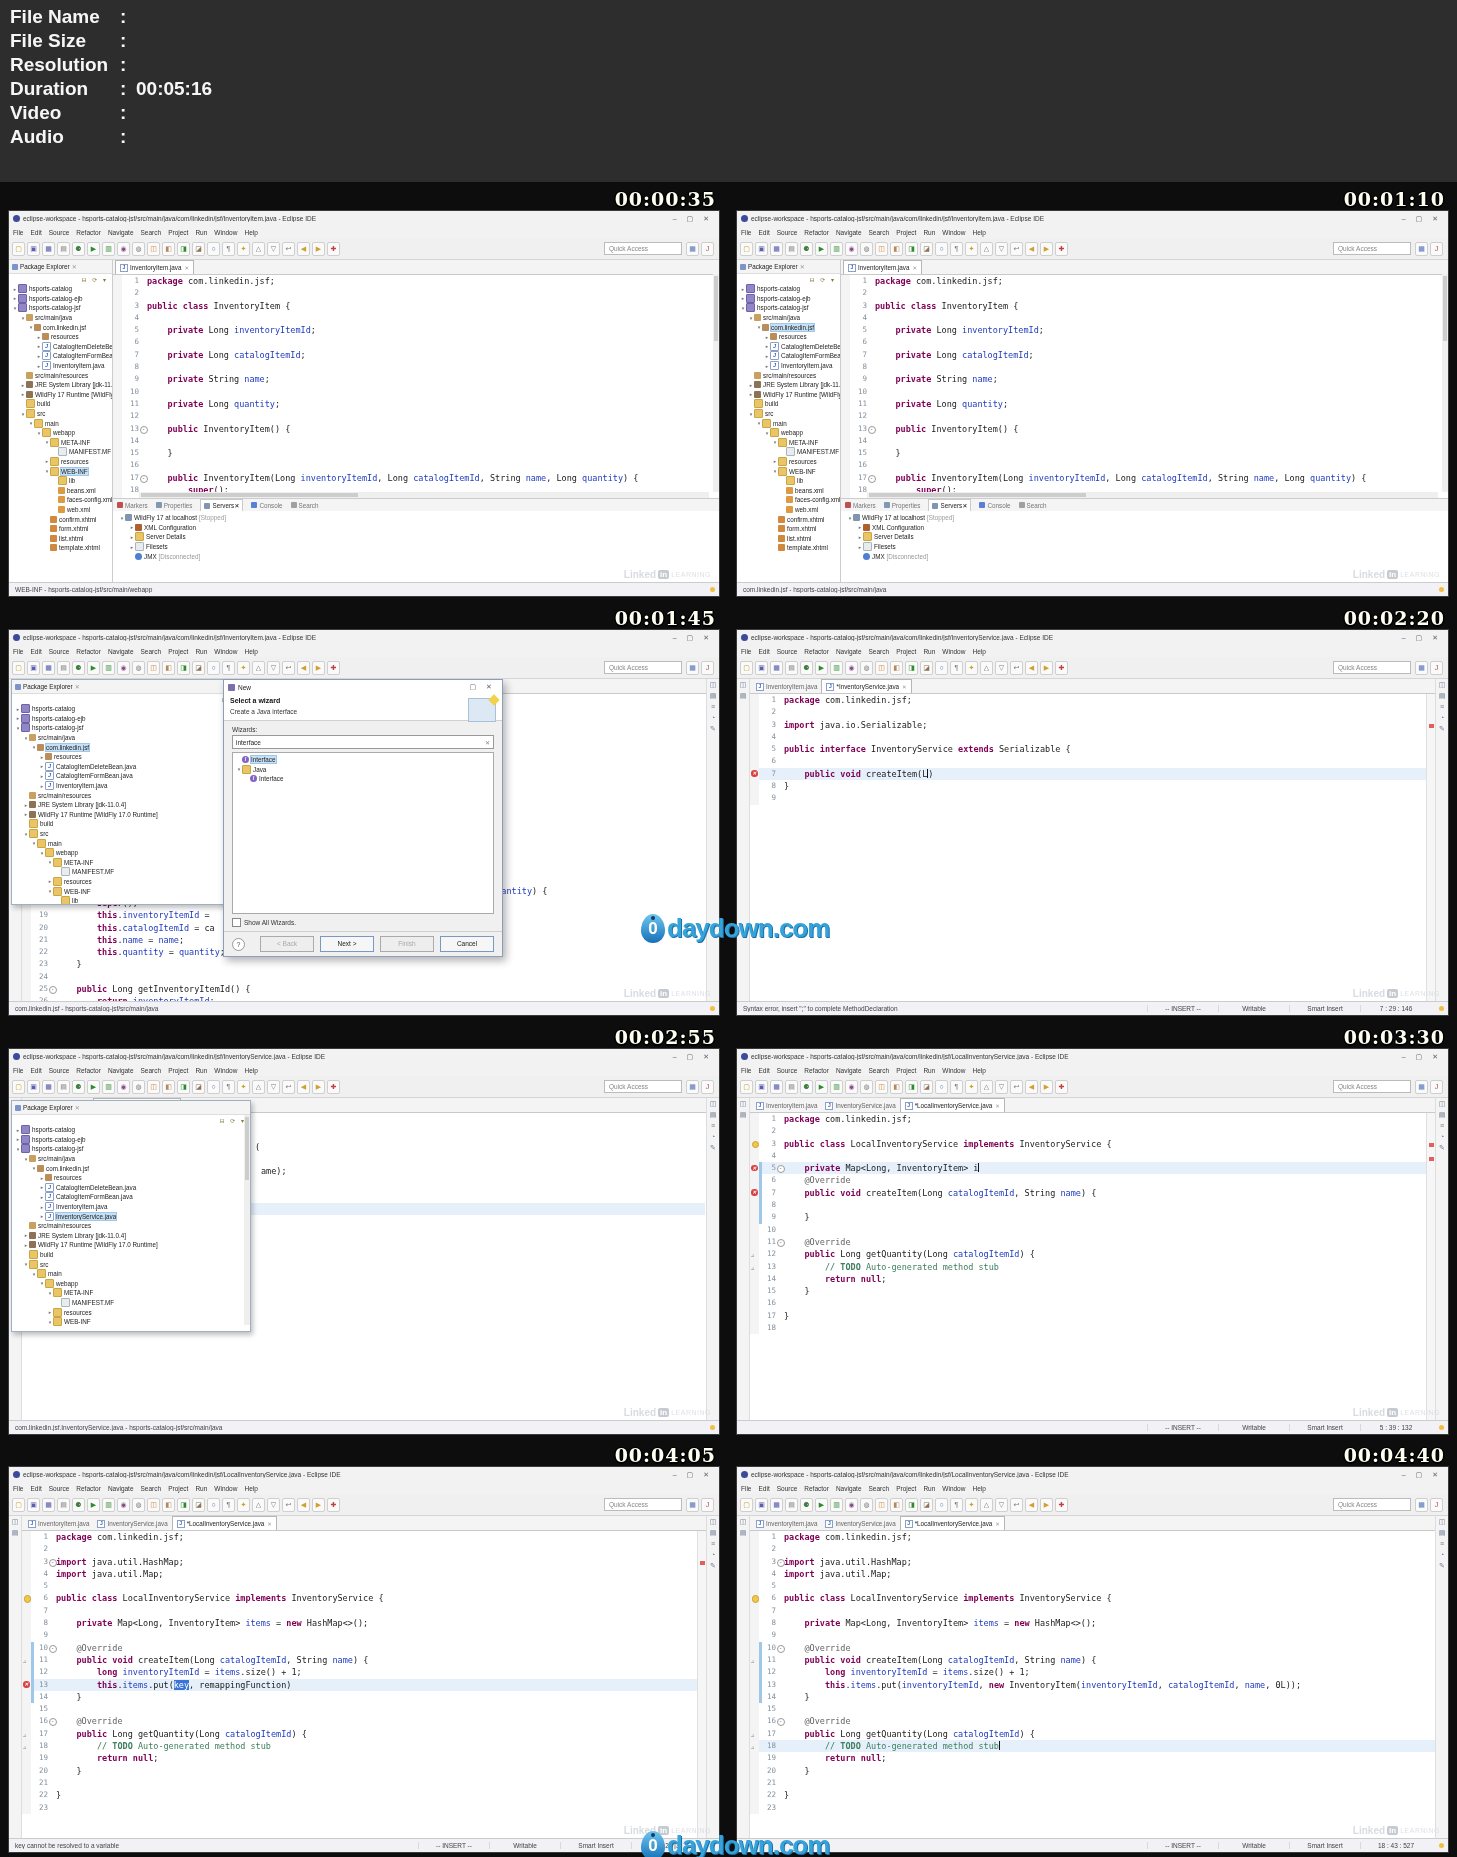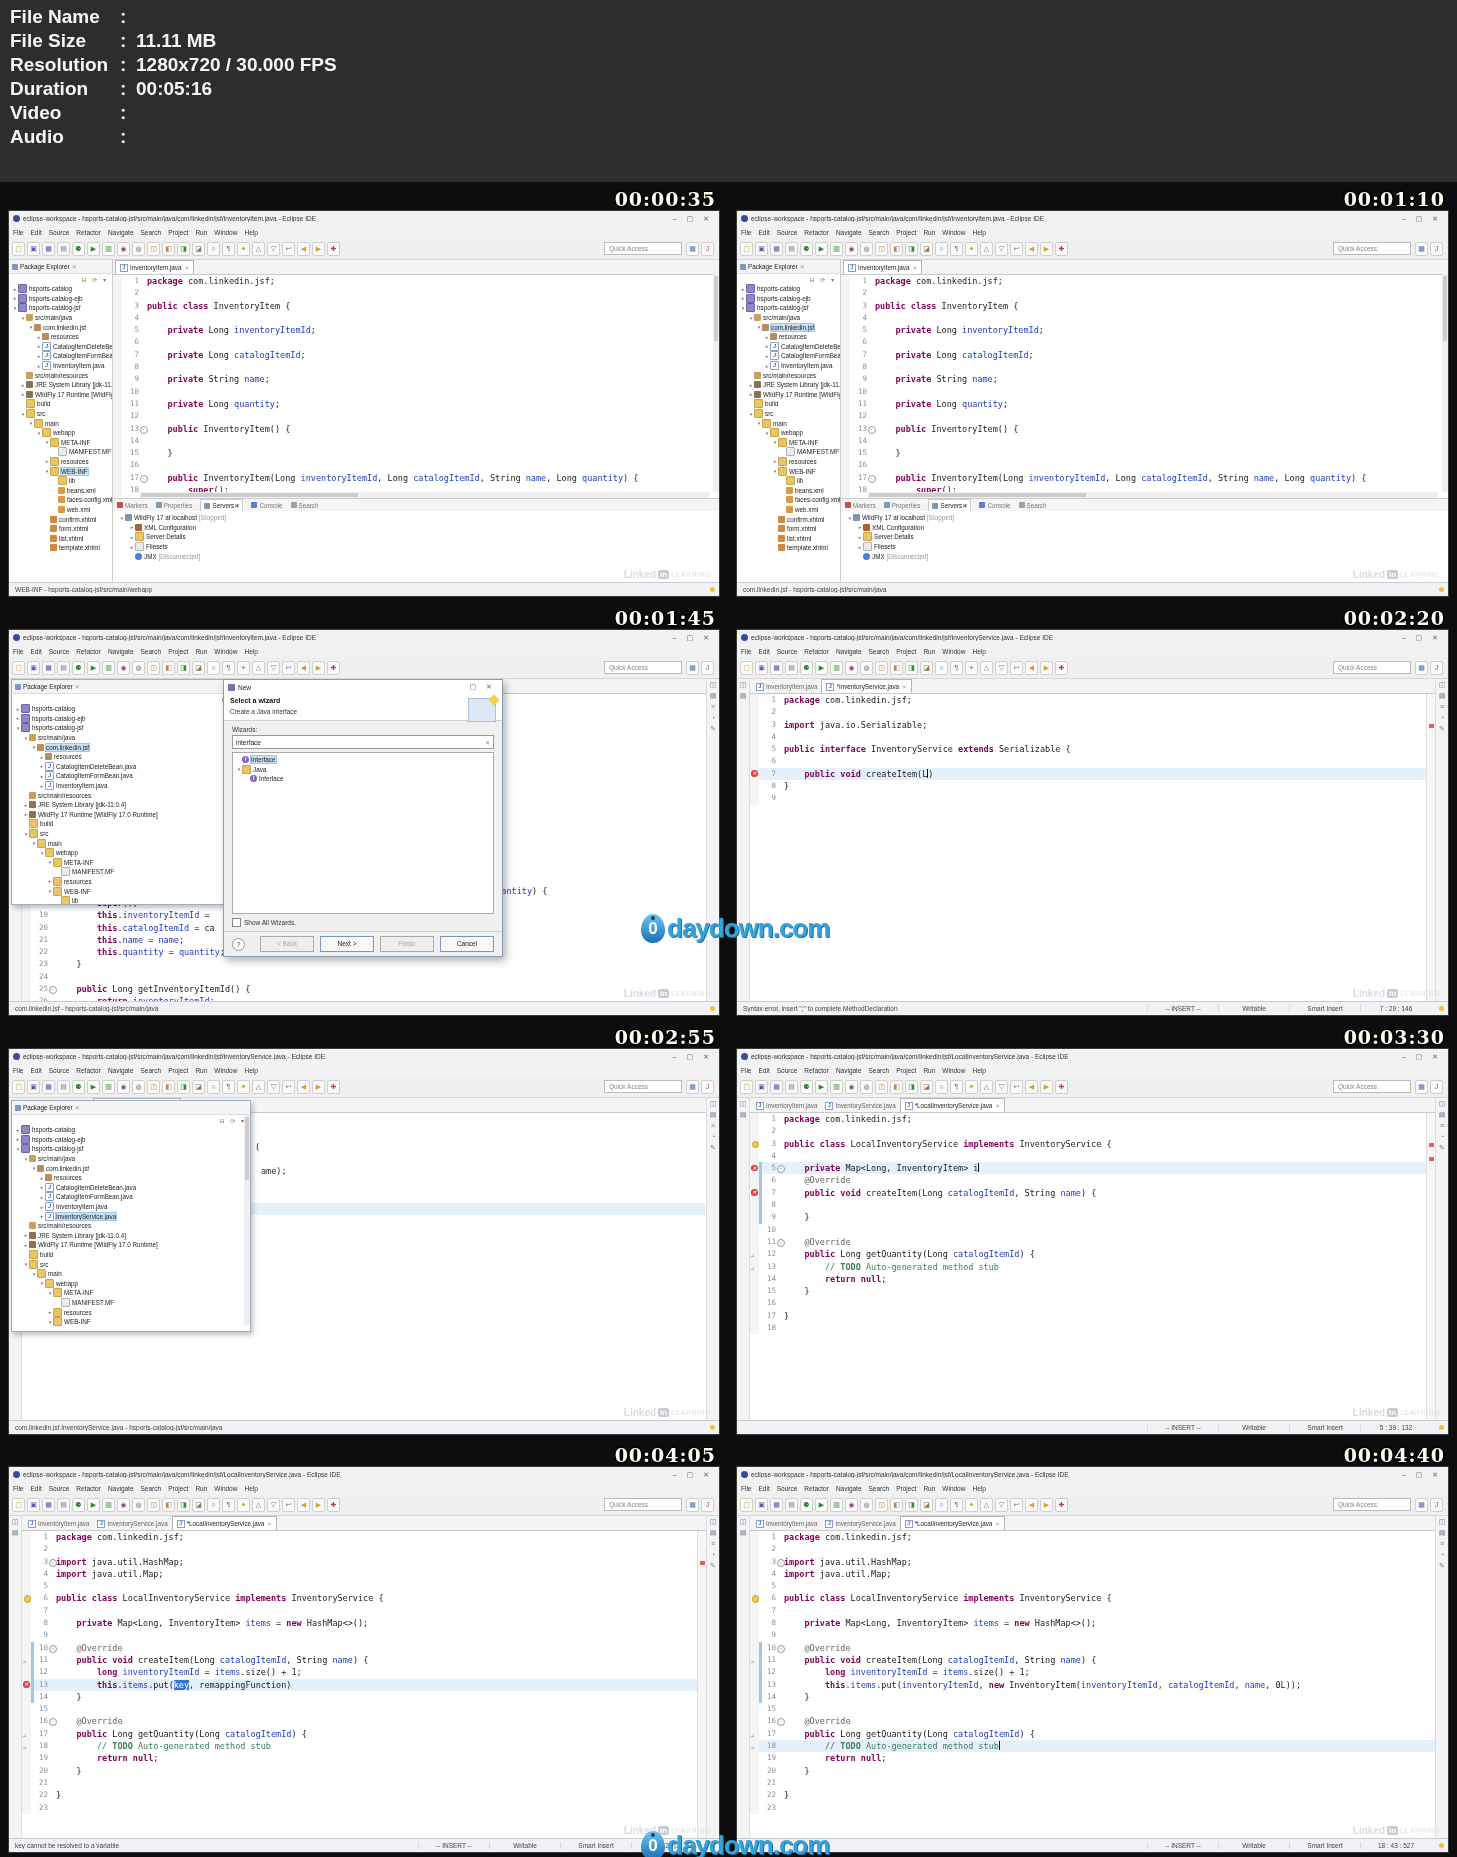--- a/index.html
+++ b/index.html
@@ -150,26 +150,24 @@
 <div id="page">
 
   <div id="hdr">
     <div class="hrow">
       <span class="hlab">File Name</span>
       <span class="hcol">:</span>
     </div>
     <div class="hrow">
       <span class="hlab">File Size</span>
       <span class="hcol">:</span>
-      <span class="hval">11.11 MB</span>
     </div>
     <div class="hrow">
       <span class="hlab">Resolution</span>
       <span class="hcol">:</span>
-      <span class="hval">1280x720 / 30.000 FPS</span>
     </div>
     <div class="hrow">
       <span class="hlab">Duration</span>
       <span class="hcol">:</span>
       <span class="hval">00:05:16</span>
     </div>
     <div class="hrow">
       <span class="hlab">Video</span>
       <span class="hcol">:</span>
     </div>

